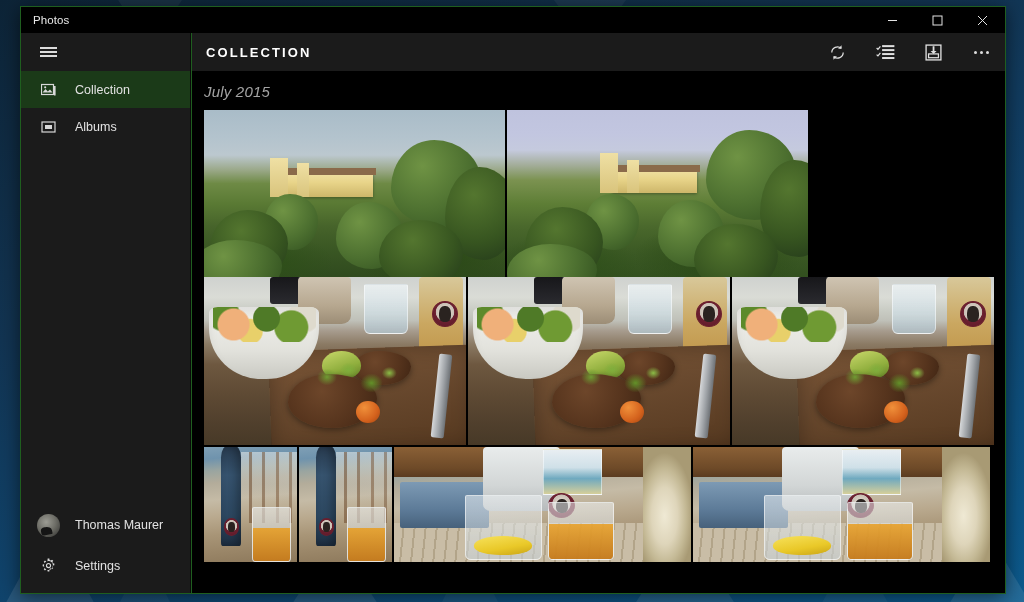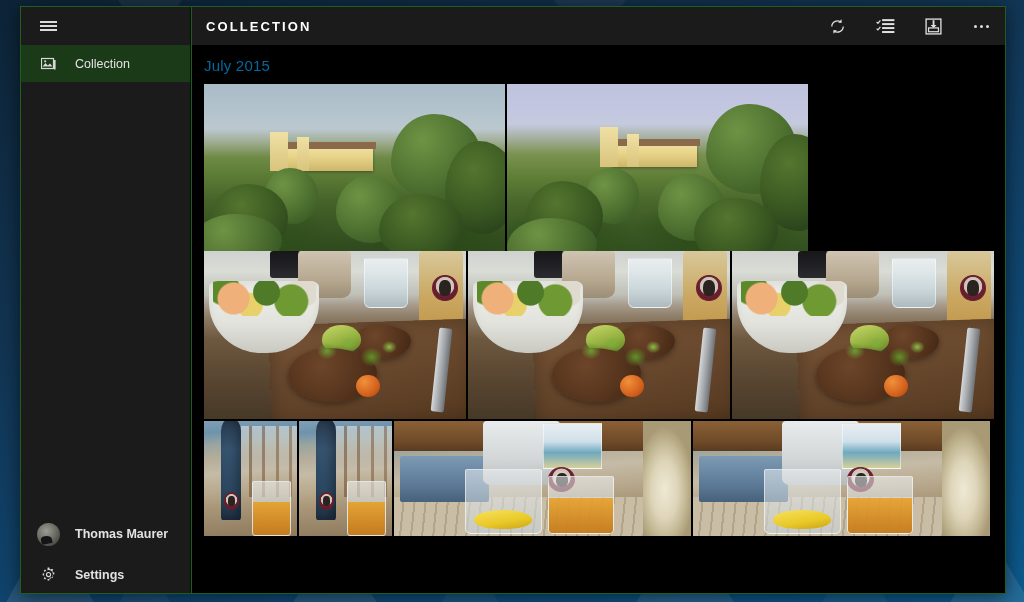--- a/index.html
+++ b/index.html
@@ -120,21 +120,21 @@
     display: flex;
     align-items: center;
     justify-content: center;
     color: #d8d8d8;
   }
   .nav-item .nav-label { padding-left: 12px; }
   .nav-item.selected { background: #1b3a18; }
 
   #sidebar-spacer { flex: 1 1 auto; }
 
-  #sidebar-bottom { padding-bottom: 0; font-weight: bold; }
+  #sidebar-bottom { padding-bottom: 9px; }
   .nav-item.account { height: 44px; }
   #avatar {
     width: 23px; height: 23px;
     border-radius: 50%;
     background: radial-gradient(circle at 40% 35%, #9c9c94 0%, #6f6f68 45%, #2e2e2c 100%);
     overflow: hidden;
     position: relative;
   }
   #avatar::after {
     content: "";
@@ -198,24 +198,25 @@
   }
 
   
   #photo-scroll {
     flex: 1 1 auto;
     overflow: hidden;
     padding: 0 0 0 12px;
     position: relative;
   }
   #month-heading {
-    color: #0369a1;
+    color: #a3a3a3;
     font-size: 15px;
     padding: 12px 0 10px 0;
     letter-spacing: 0.2px;
+    font-style: italic;
   }
   .day-meta {
     color: #cfcfcf;
     font-size: 11.5px;
     padding: 10px 0 7px 0;
     display: flex;
     gap: 10px;
   }
   .photo-row {
     display: flex;
@@ -474,20 +475,41 @@
   <div class="wall-shape" style="left:270px; bottom:-36px; width:130px; height:100px;"></div>
   <div class="wall-shape thin" style="left:430px; bottom:-24px; width:80px; height:80px;"></div>
   <div class="wall-shape" style="left:610px; bottom:-40px; width:150px; height:115px;"></div>
   <div class="wall-shape thin" style="left:810px; bottom:-22px; width:90px; height:80px;"></div>
   <div class="wall-shape" style="left:930px; bottom:-34px; width:120px; height:100px;"></div>
   <div class="wall-shape thin" style="left:90px; top:-42px; width:120px; height:90px; transform:rotate(180deg);"></div>
   <div class="wall-shape thin" style="left:520px; top:-46px; width:140px; height:95px; transform:rotate(180deg);"></div>
 
   <div id="app-window">
 
+    <div id="title-bar">
+      <div id="title-bar-text">Photos</div>
+      <div id="window-controls">
+        <div class="win-ctl">
+          <svg width="11" height="11" viewBox="0 0 11 11">
+              <line x1="1" y1="5.5" x2="10" y2="5.5" stroke="currentColor" stroke-width="1"></line>
+            </svg>
+        </div>
+        <div class="win-ctl">
+          <svg width="11" height="11" viewBox="0 0 11 11">
+              <rect x="1" y="1" width="9" height="9" fill="none" stroke="currentColor" stroke-width="1"></rect>
+            </svg>
+        </div>
+        <div class="win-ctl close">
+          <svg width="11" height="11" viewBox="0 0 11 11">
+              <line x1="1" y1="1" x2="10" y2="10" stroke="currentColor" stroke-width="1"></line>
+              <line x1="10" y1="1" x2="1" y2="10" stroke="currentColor" stroke-width="1"></line>
+            </svg>
+        </div>
+      </div>
+    </div>
 
     <div id="window-body">
 
       <div id="sidebar">
 
         <div id="hamburger-row">
           <div id="hamburger-icon">
             <div>
                 <span></span>
                 <span></span>
@@ -501,20 +523,29 @@
             <svg width="15" height="14" viewBox="0 0 15 14">
               <rect x="0.5" y="1.5" width="12" height="10" fill="none" stroke="currentColor" stroke-width="1.2"></rect>
               <path d="M1.5 9.5 L4.5 6 L6.8 8.4 L9 6.6 L11.5 9.5 Z" fill="currentColor"></path>
               <circle cx="4.2" cy="4.3" r="1.1" fill="currentColor"></circle>
               <rect x="13" y="3" width="1.6" height="9.5" fill="currentColor"></rect>
             </svg>
           </span>
           <span class="nav-label">Collection</span>
         </div>
 
+        <div class="nav-item">
+          <span class="nav-icon">
+            <svg width="15" height="14" viewBox="0 0 15 14">
+              <rect x="1" y="2" width="13" height="10" fill="none" stroke="currentColor" stroke-width="1.2"></rect>
+              <rect x="4" y="5" width="7" height="4" fill="currentColor"></rect>
+            </svg>
+          </span>
+          <span class="nav-label">Albums</span>
+        </div>
 
         <div id="sidebar-spacer"></div>
 
         <div id="sidebar-bottom">
           <div class="nav-item account">
             <span class="nav-icon">
               <span id="avatar"></span>
             </span>
             <span class="nav-label">Thomas Maurer</span>
           </div>

